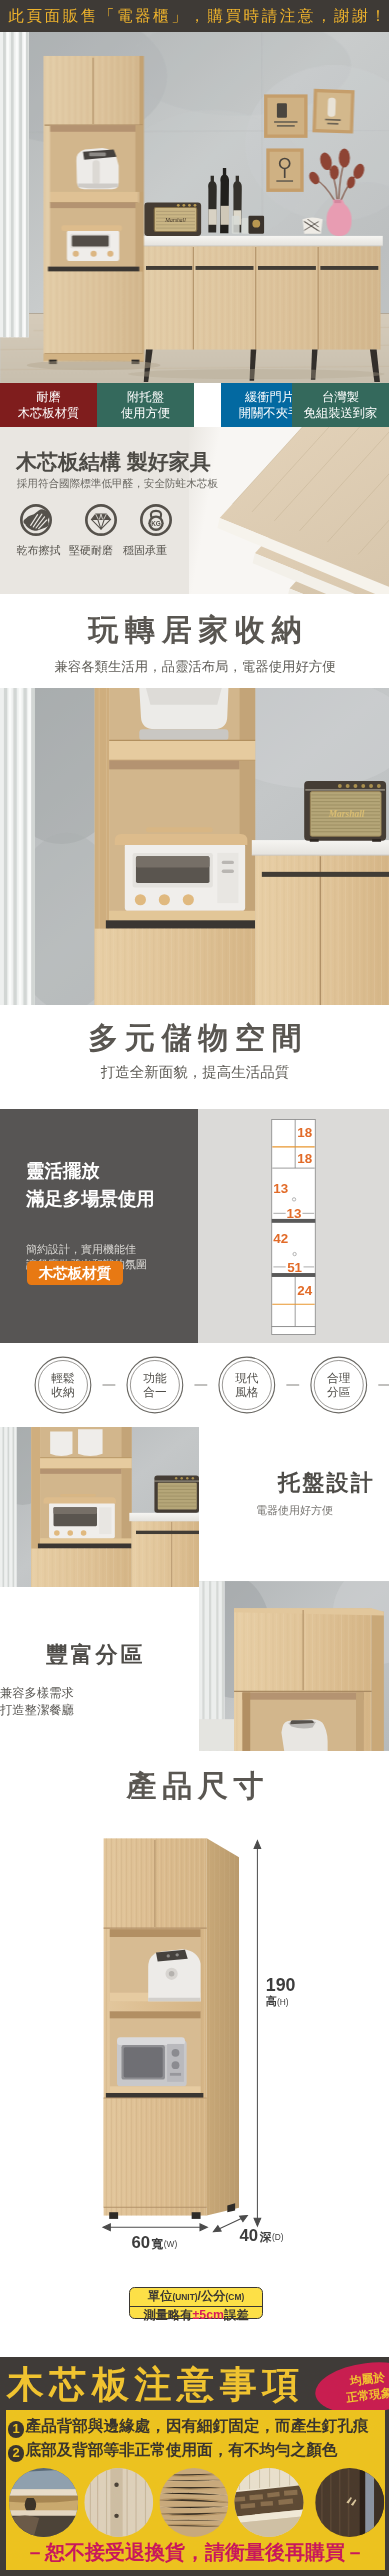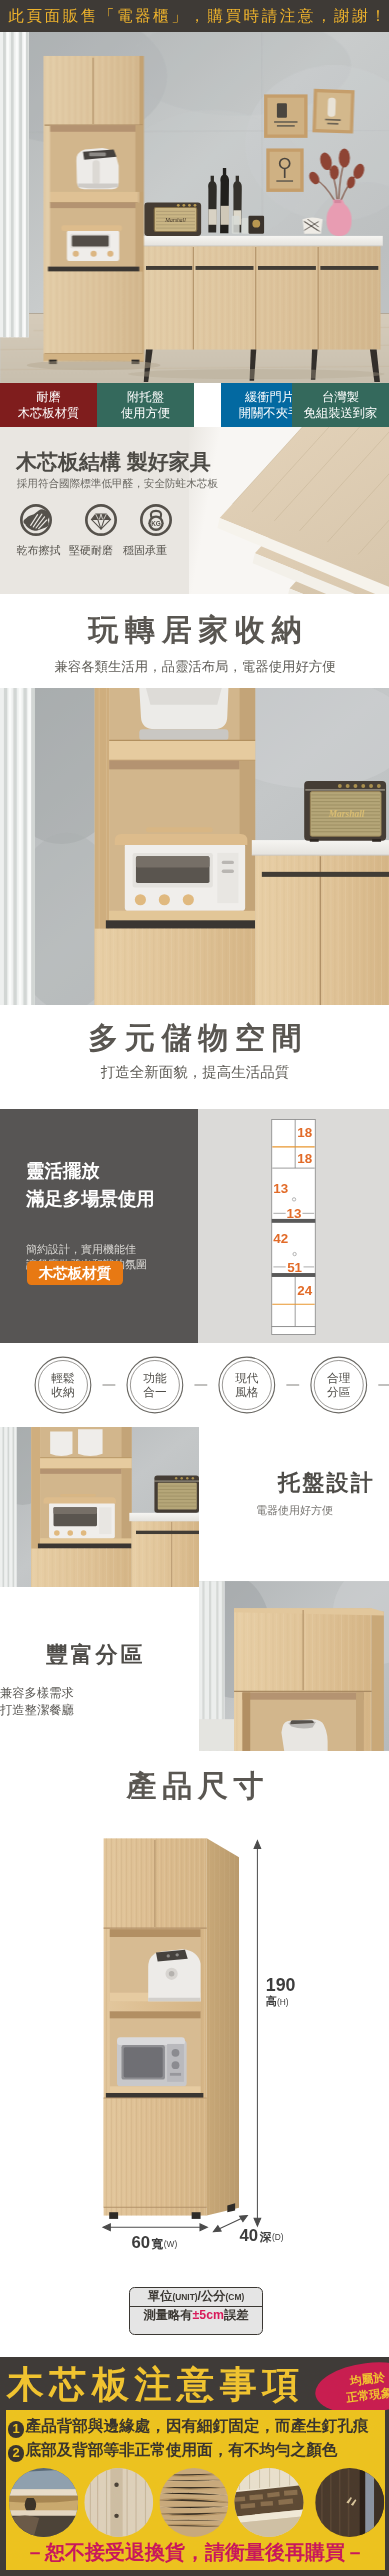--- a/index.html
+++ b/index.html
@@ -748,21 +748,21 @@
     <line x1="391" y1="731" x2="436" y2="710"></line>
     <polygon points="383,735 397,734 391,724" fill="#4b4b4b"></polygon>
     <polygon points="444,706 430,707 436,717" fill="#4b4b4b"></polygon>
   </g>
   <text x="430" y="752" font-size="30" font-weight="bold" fill="#3d3d3d" font-family="Liberation Sans,sans-serif">40</text>
   <text x="466" y="752" font-size="21" font-weight="bold" fill="#3d3d3d" font-family="Liberation Sans,sans-serif">深</text>
   <text x="488" y="750" font-size="15" fill="#3d3d3d" font-family="Liberation Sans,sans-serif">(D)</text>
 </svg>
 </div>
 
-<div class="abs" style="left:129px;top:2287px;width:134px;height:48px;border:1.7px solid #3b3833;border-radius:5.6px;background:#e5e5e5;box-sizing:border-box;">
+<div class="abs" style="left:129px;top:2287px;width:134px;height:32px;border:1.7px solid #3b3833;border-radius:5.6px;background:#fde047;box-sizing:border-box;">
 <div style="text-align:center;font-size:12.3px;font-weight:bold;color:#3b3833;line-height:17.3px;border-bottom:1.1px solid #3b3833;">單位<span style="font-size:8.4px;">(UNIT)</span>/公分<span style="font-size:8.4px;">(CM)</span></div>
 <div style="text-align:center;font-size:12.3px;font-weight:bold;color:#3b3833;line-height:16px;">測量略有<span style="color:#d81b5a;">±5cm</span>誤差</div>
 </div>
 
 <div class="abs" style="left:0;top:2357px;width:390px;height:234px;background:#3f3b38;overflow:hidden;">
 
   <div class="abs" style="left:6.7px;top:4.5px;font-size:37px;font-weight:bold;color:#f0c330;letter-spacing:5.6px;line-height:45px;">木芯板注意事項</div>
 
   <div class="abs" style="left:315px;top:6.1px;width:107px;height:50px;background:#c81e50;border-radius:50%;color:#f0c330;font-size:11.7px;font-weight:bold;text-align:center;line-height:15.6px;padding-top:8.4px;box-sizing:border-box;transform:rotate(-7deg);">均屬於<br>正常現象</div>
 

